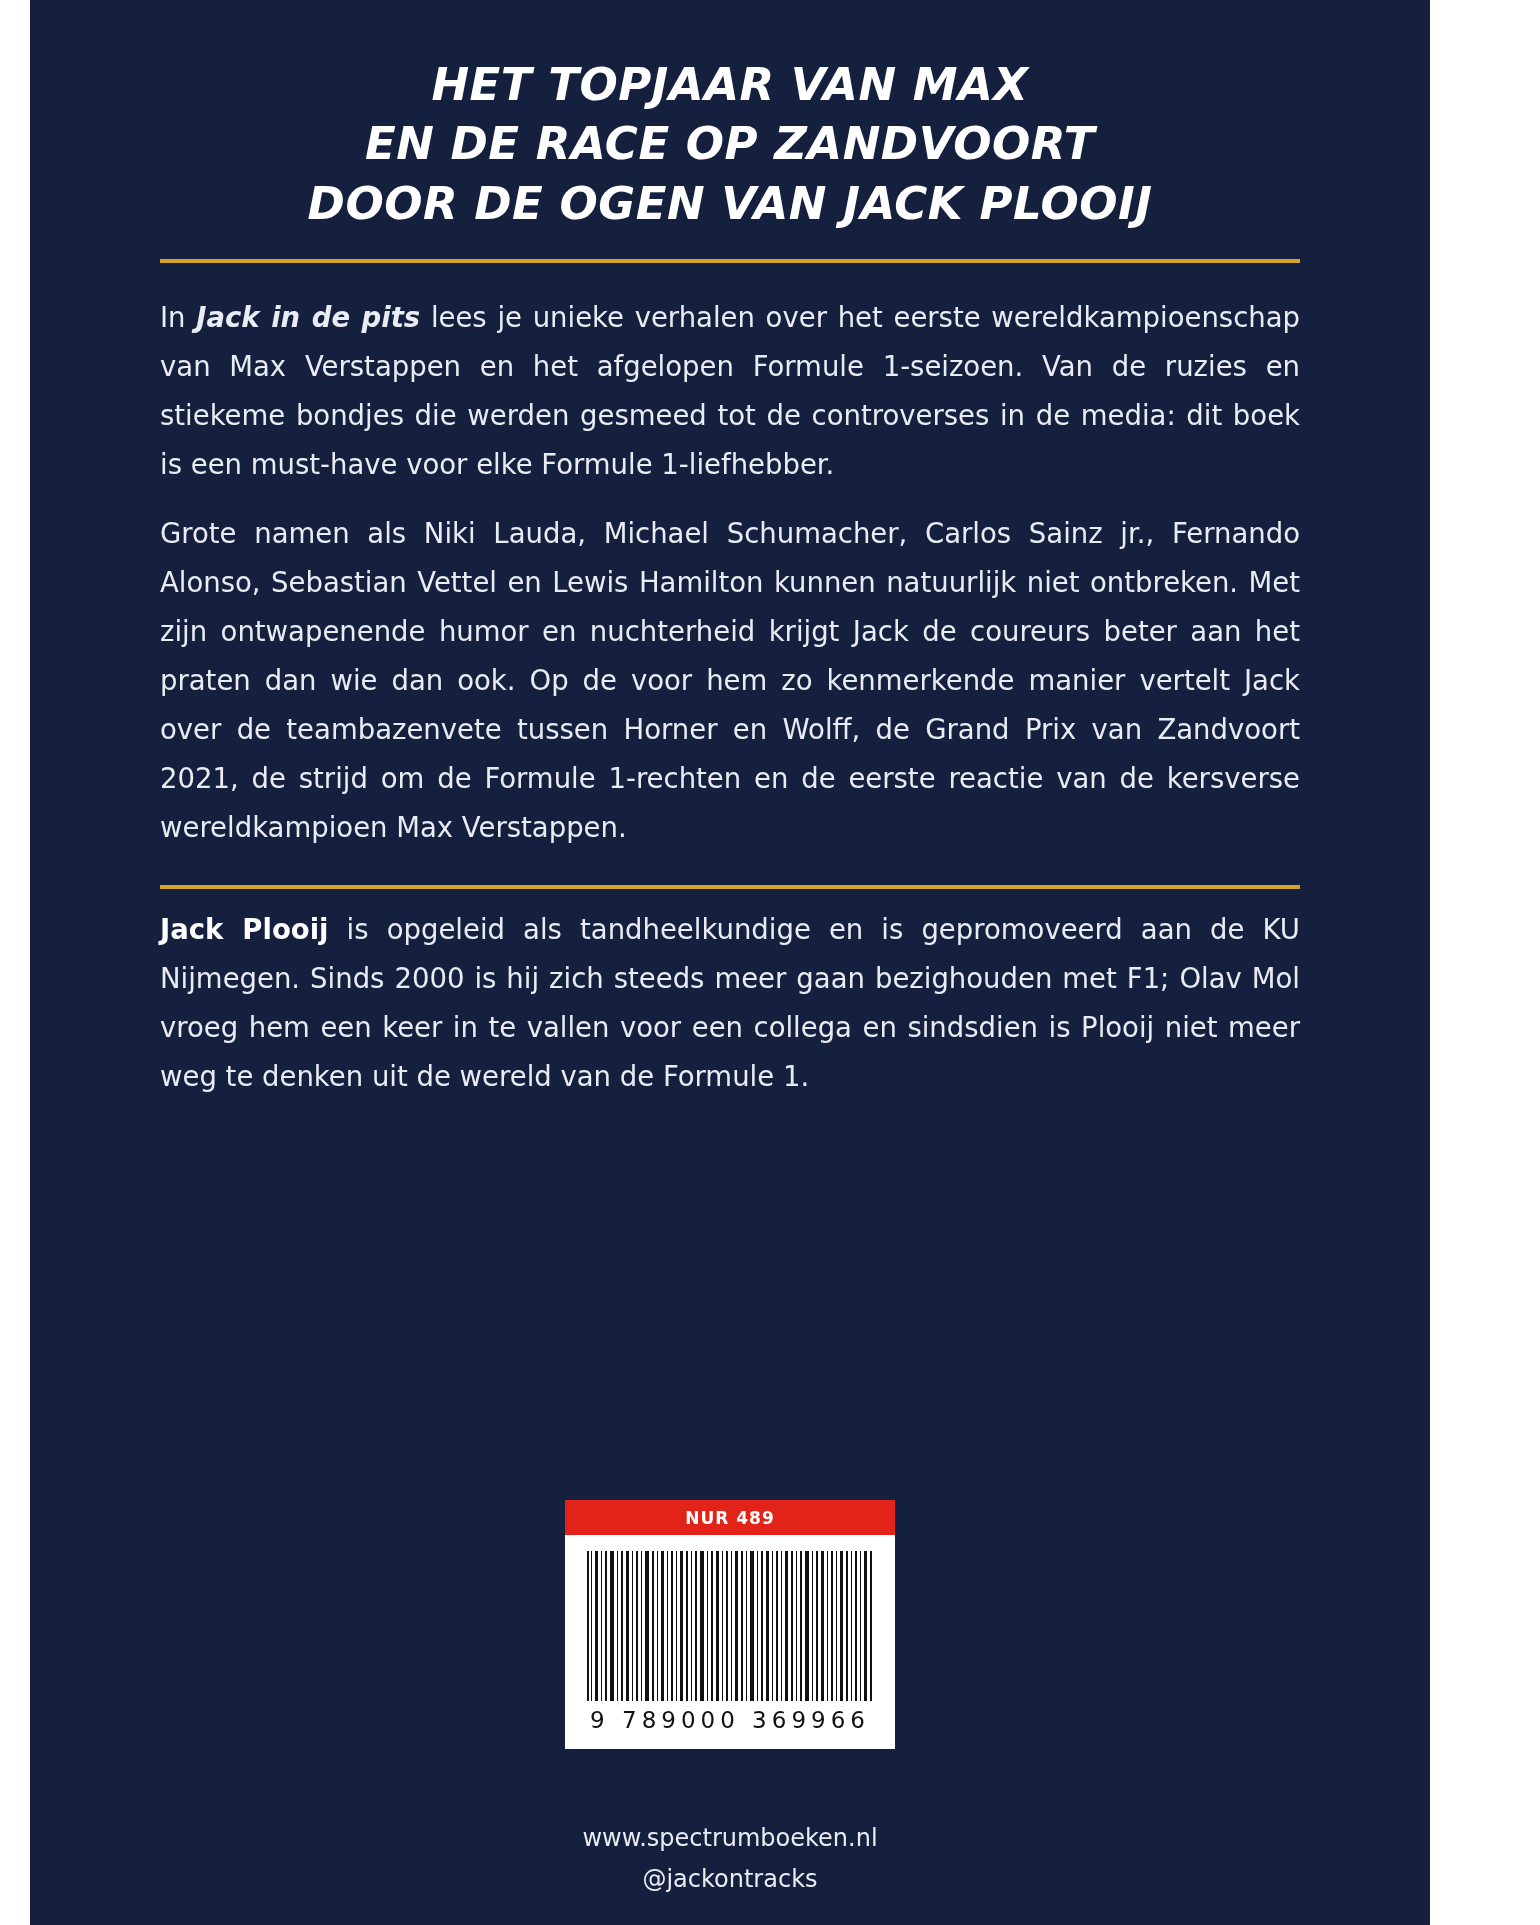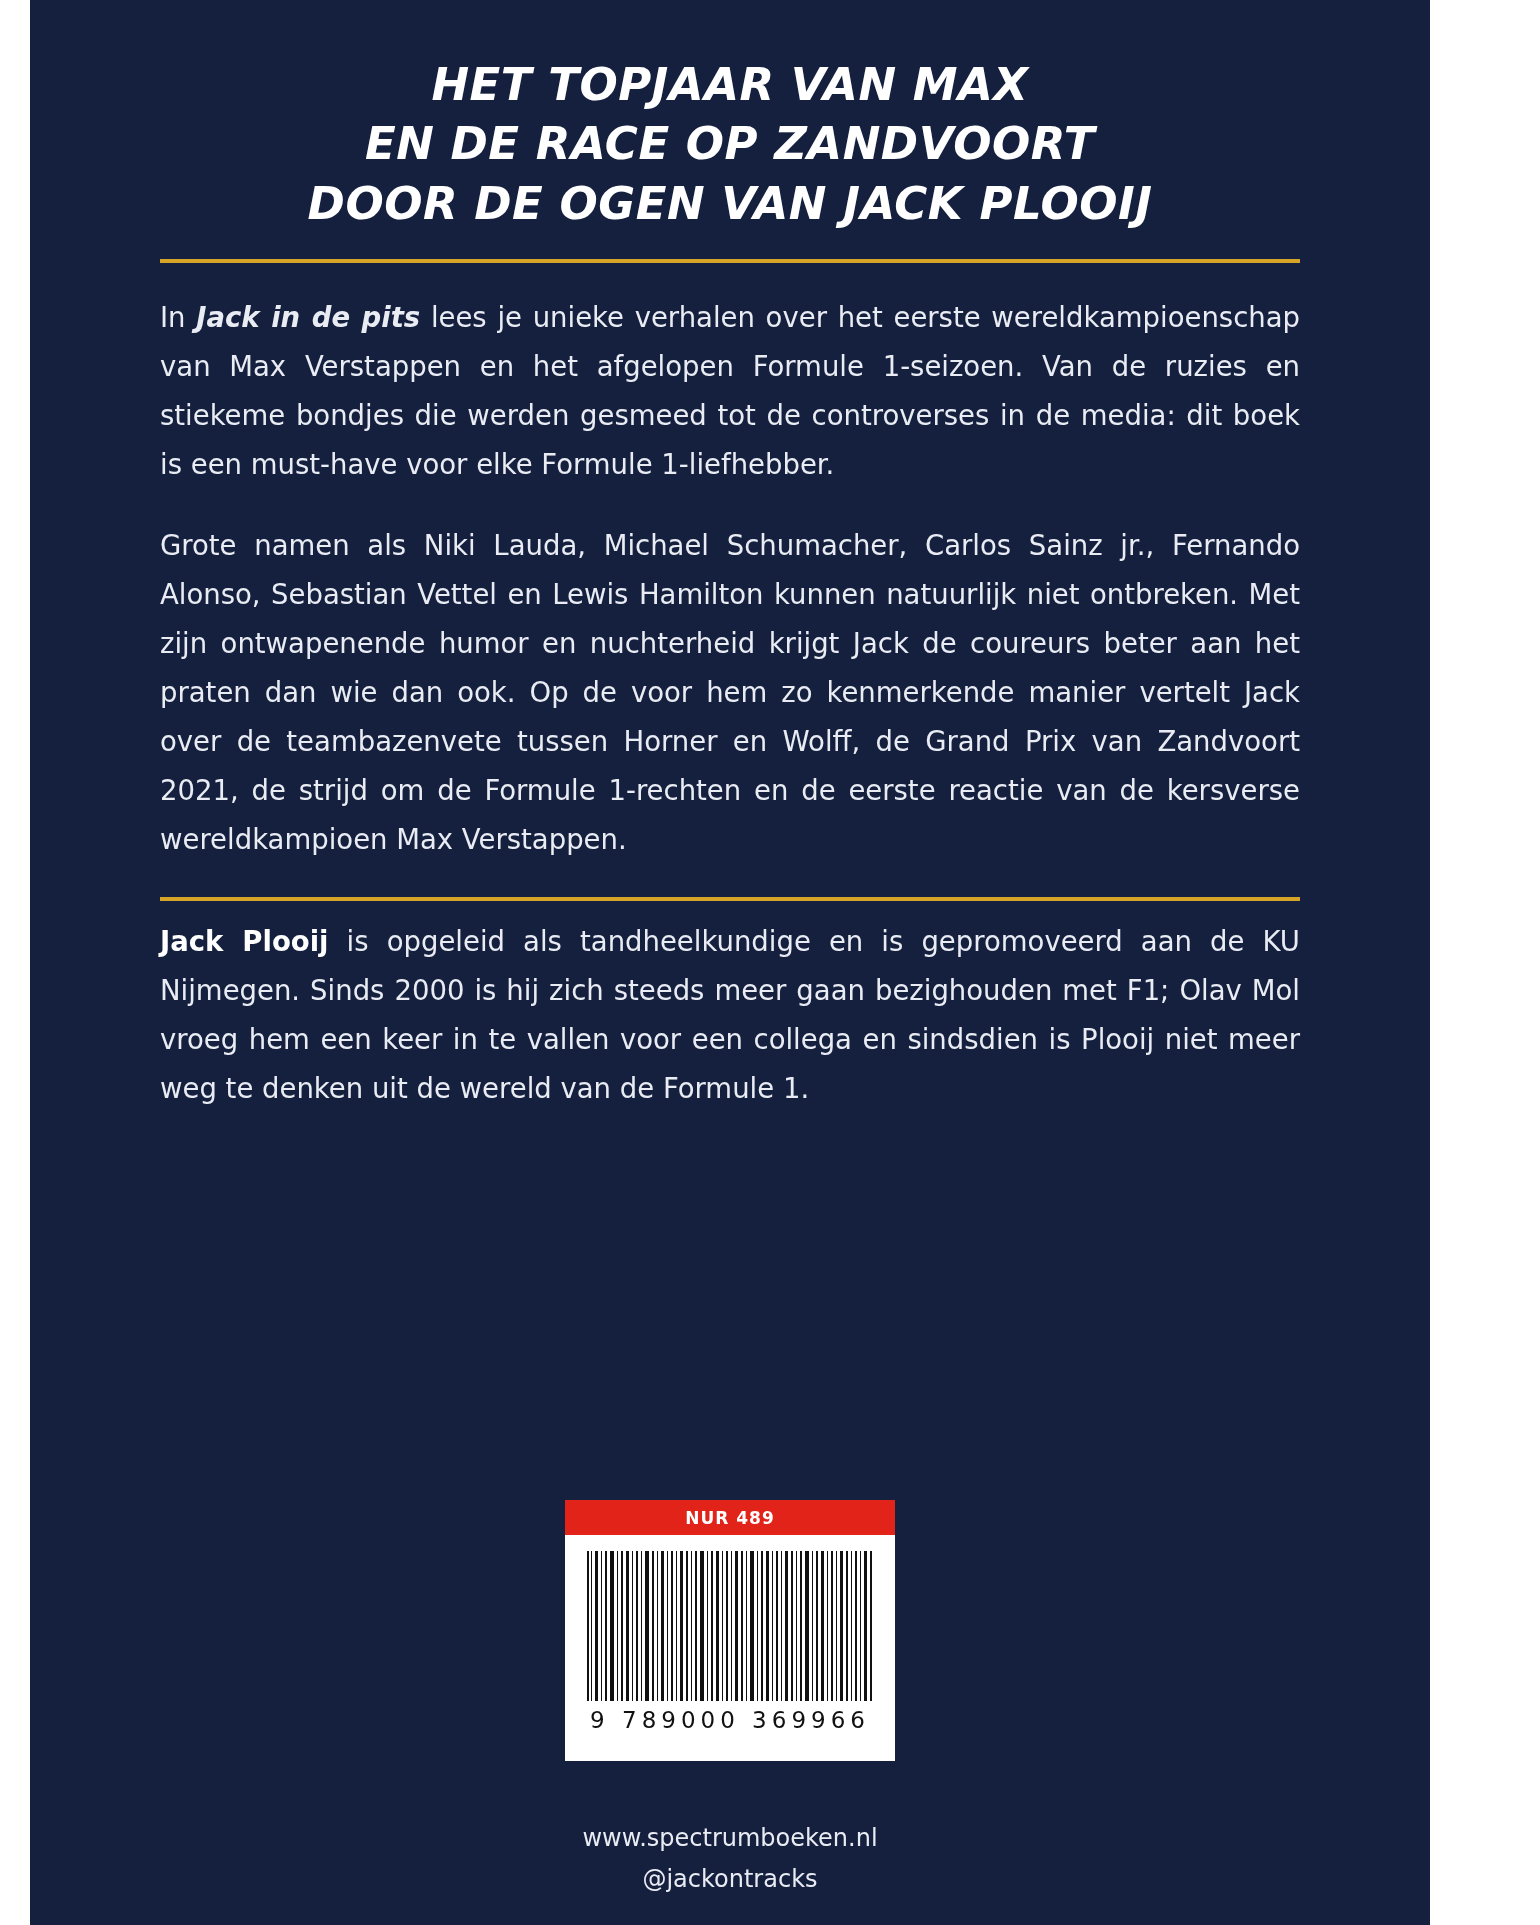--- a/index.html
+++ b/index.html
@@ -62,21 +62,21 @@
   }
   .body-copy p {
     margin: 0;
     text-align: justify;
     text-justify: inter-word;
   }
   .block-intro {
     padding-top: 30px;
   }
   .block-intro p + p {
-    margin-top: 32px;
+    margin-top: 20px;
   }
   .block-bio {
     padding-top: 16px;
   }
   em.title-italic {
     font-style: italic;
     font-weight: bold;
   }
   strong.author {
     font-weight: 700;
@@ -98,21 +98,21 @@
     font-size: 17px;
     letter-spacing: 1px;
     padding: 8px 0 7px 0;
     width: 330px;
     box-sizing: border-box;
   }
   .barcode-box {
     background: #ffffff;
     width: 330px;
     box-sizing: border-box;
-    padding: 16px 22px 20px 22px;
+    padding: 16px 22px 8px 22px;
   }
   .bars {
     height: 150px;
     display: block;
     width: 100%;
   }
   .isbn-digits {
     font-family: "DejaVu Sans", sans-serif;
     font-size: 23px;
     color: #111111;

